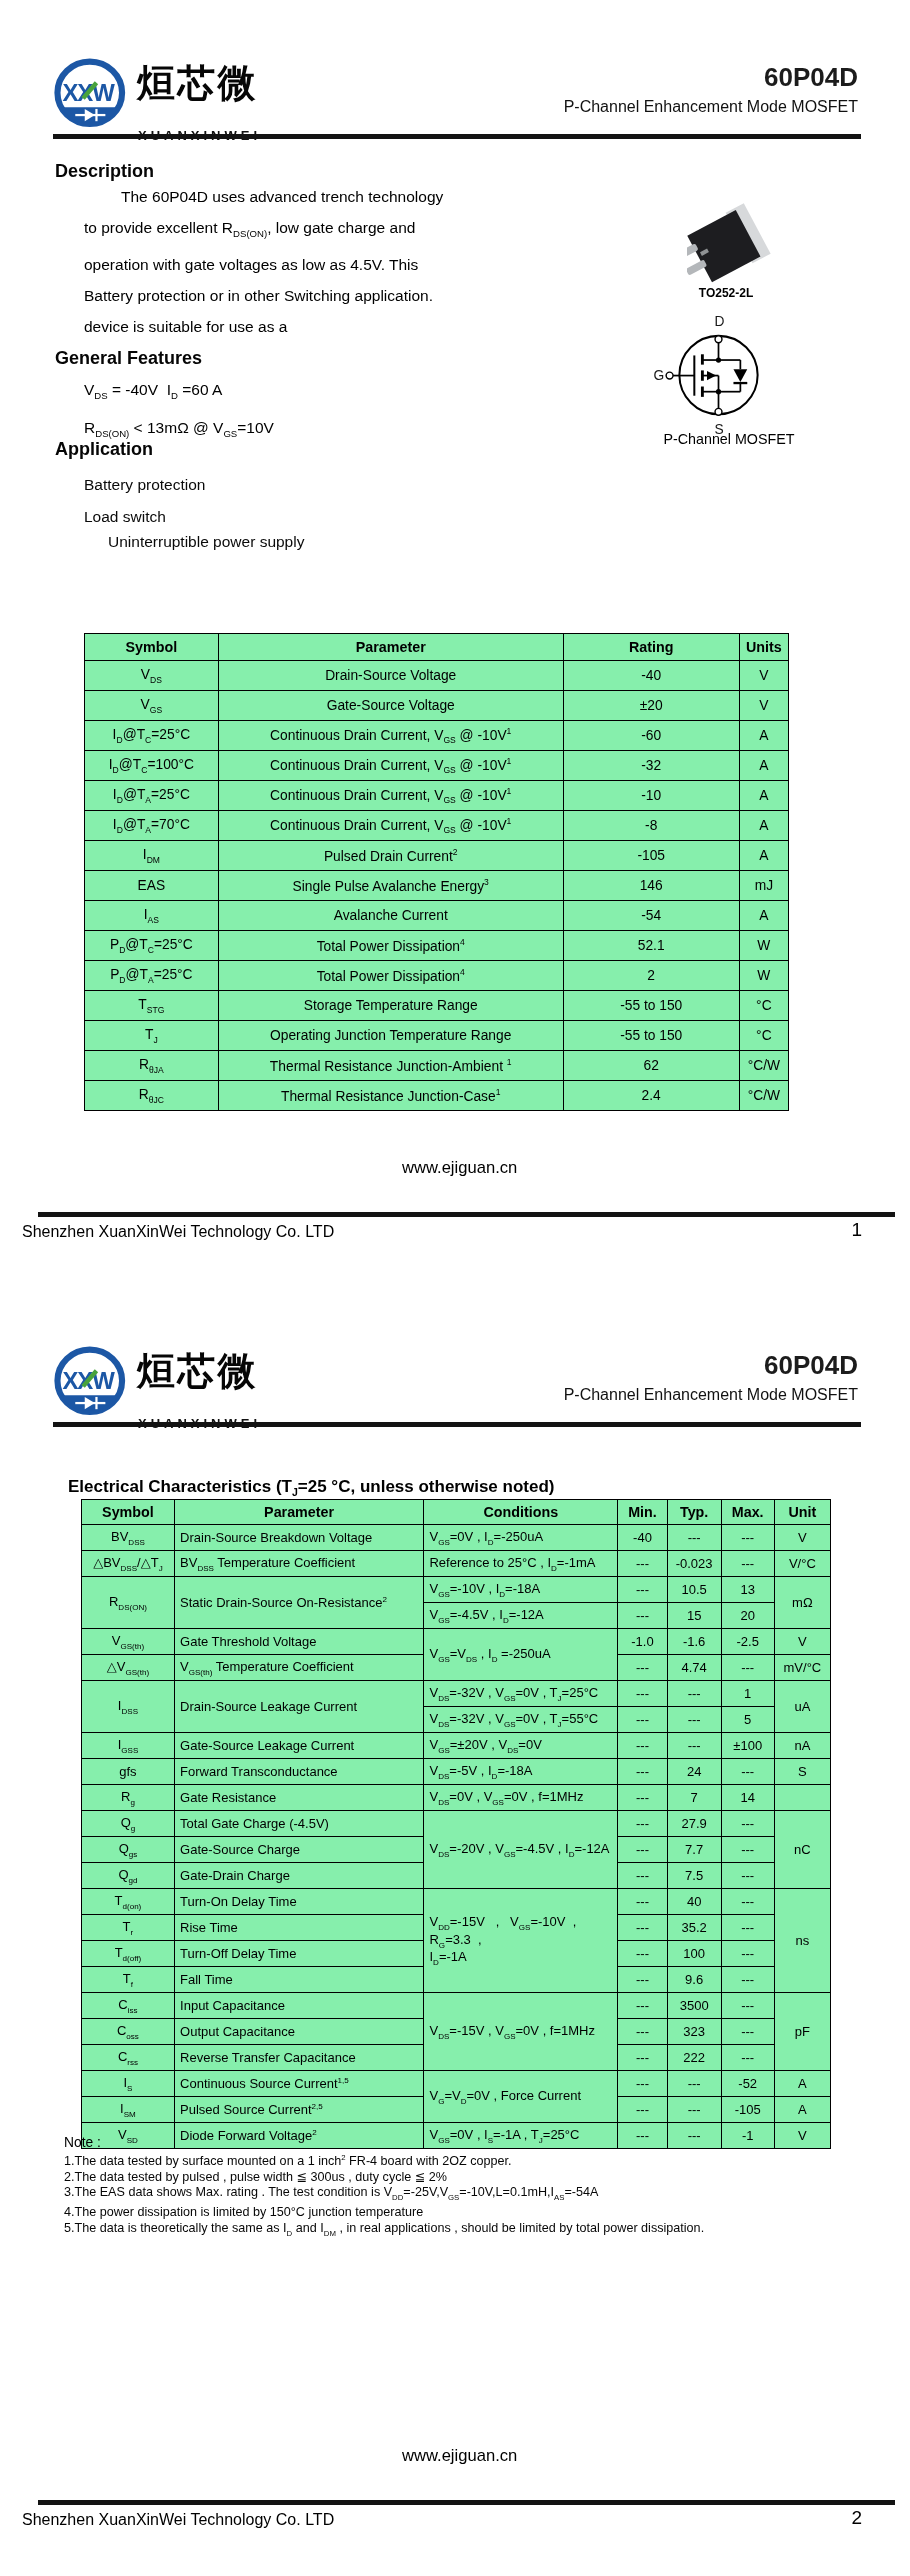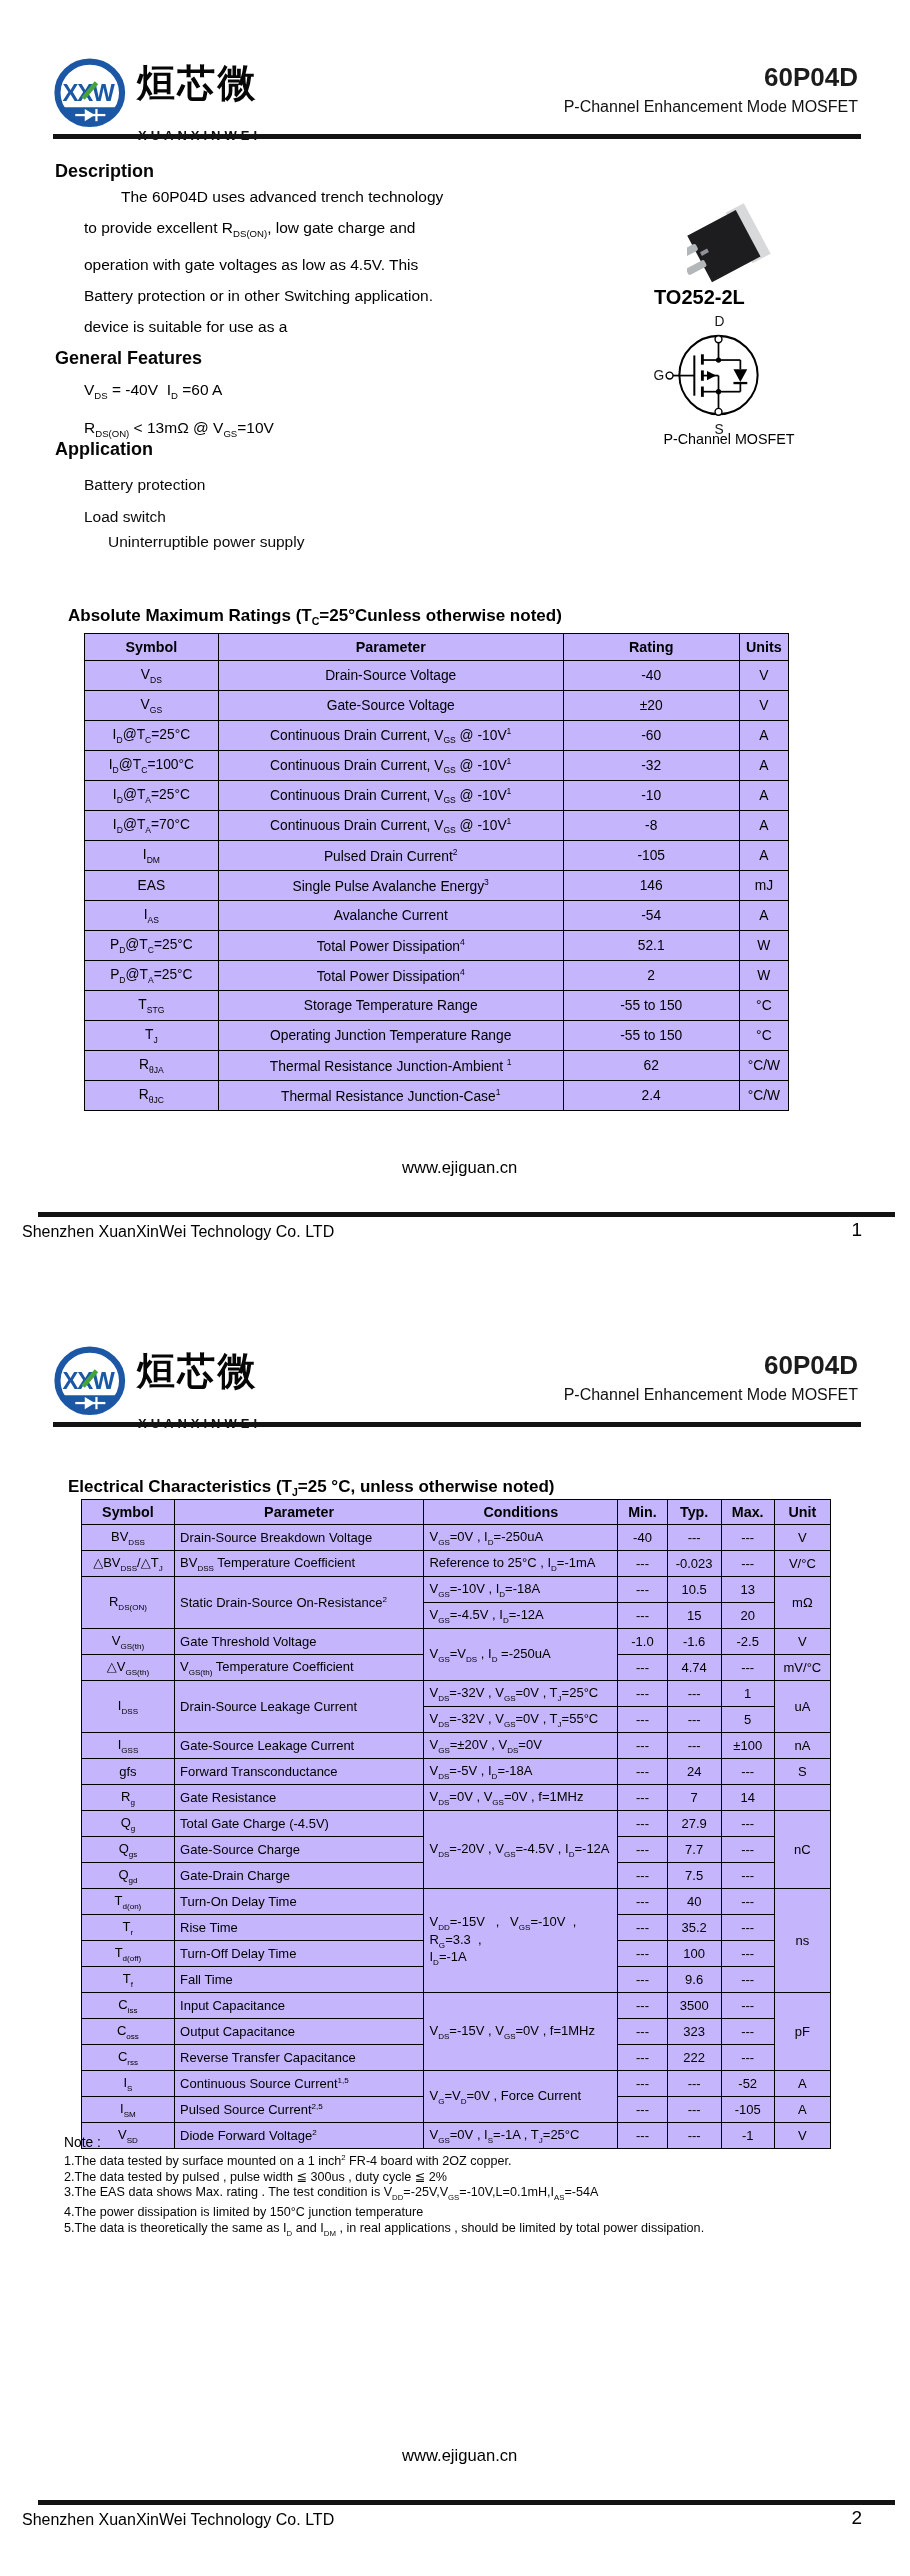--- a/index.html
+++ b/index.html
@@ -15,25 +15,25 @@
   .part-number{font-size:26px;font-weight:700;color:#1c1c1c;line-height:1.05;}
   .subtitle{font-size:16px;color:#111;margin-top:6.9px;}
   .header-rule{left:53px;top:134px;width:808px;height:5.2px;background:#131313;}
   
   .sec-h{font-size:18px;font-weight:700;color:#060606;}
   .body-line{font-size:15.5px;color:#0a0a0a;}
   .desc-block{left:84px;top:181px;line-height:31px;font-size:15.5px;width:516px;}
   .desc-block .indent{padding-left:37px;}
   .gf-block{left:84px;top:374px;line-height:32px;font-size:15.5px;}
   
-  .pkg-name{left:654px;top:286px;width:184px;font-size:20px;font-weight:700;}
+  .pkg-name{left:634px;top:286px;width:184px;text-align:center;font-size:12px;font-weight:700;}
   .mos-caption{left:637px;top:431px;width:184px;text-align:center;font-size:14.3px;}
   
   .tbl-title{font-size:17px;font-weight:700;}
-  table.dt{border-collapse:collapse;table-layout:fixed;border:1.7px solid #000;background:#c4b5fd;}
+  table.dt{border-collapse:collapse;table-layout:fixed;border:1.7px solid #000;background:#86efac;}
   .dt th,.dt td{border:1.1px solid #000;overflow:hidden;padding:0 2.9px;}
   .dt th{border-bottom:1.7px solid #000;font-weight:700;text-align:center;}
   .abs-t{width:705px;}
   .abs-t th{height:26px;font-size:14.3px;}
   .abs-t td{height:29px;font-size:13.8px;text-align:center;}
   .el-t{width:750px;}
   .el-t th{height:24px;font-size:14.3px;}
   .el-t td{height:25px;font-size:13px;text-align:center;}
   .el-t td.l{text-align:left;padding-left:5.2px;}
   sub{font-size:62%;}
@@ -132,21 +132,20 @@
     <circle cx="125" cy="135" r="4.5" fill="#000"></circle>
     <line x1="125" y1="80" x2="163" y2="80" stroke="#000" stroke-width="3"></line>
     <line x1="163" y1="80" x2="163" y2="96" stroke="#000" stroke-width="3"></line>
     <polygon points="151,96 175,96 163,118" fill="#000"></polygon>
     <line x1="151" y1="120" x2="175" y2="120" stroke="#000" stroke-width="4"></line>
     <line x1="163" y1="120" x2="163" y2="135" stroke="#000" stroke-width="3"></line>
     <line x1="163" y1="135" x2="125" y2="135" stroke="#000" stroke-width="3"></line>
   </svg>
   <div class="abs mos-caption">P-Channel MOSFET</div>
 
-  <div class="abs tbl-title" style="left:68px;top:606px;">Absolute Maximum Ratings (T<sub>C</sub>=25°Cunless otherwise noted)</div>
   <table class="abs dt abs-t" style="left:84px;top:633px;">
     <colgroup>
         <col style="width:19%">
         <col style="width:49%">
         <col style="width:25%">
         <col style="width:7%">
       </colgroup>
     <thead>
       <tr>
         <th>Symbol</th>

